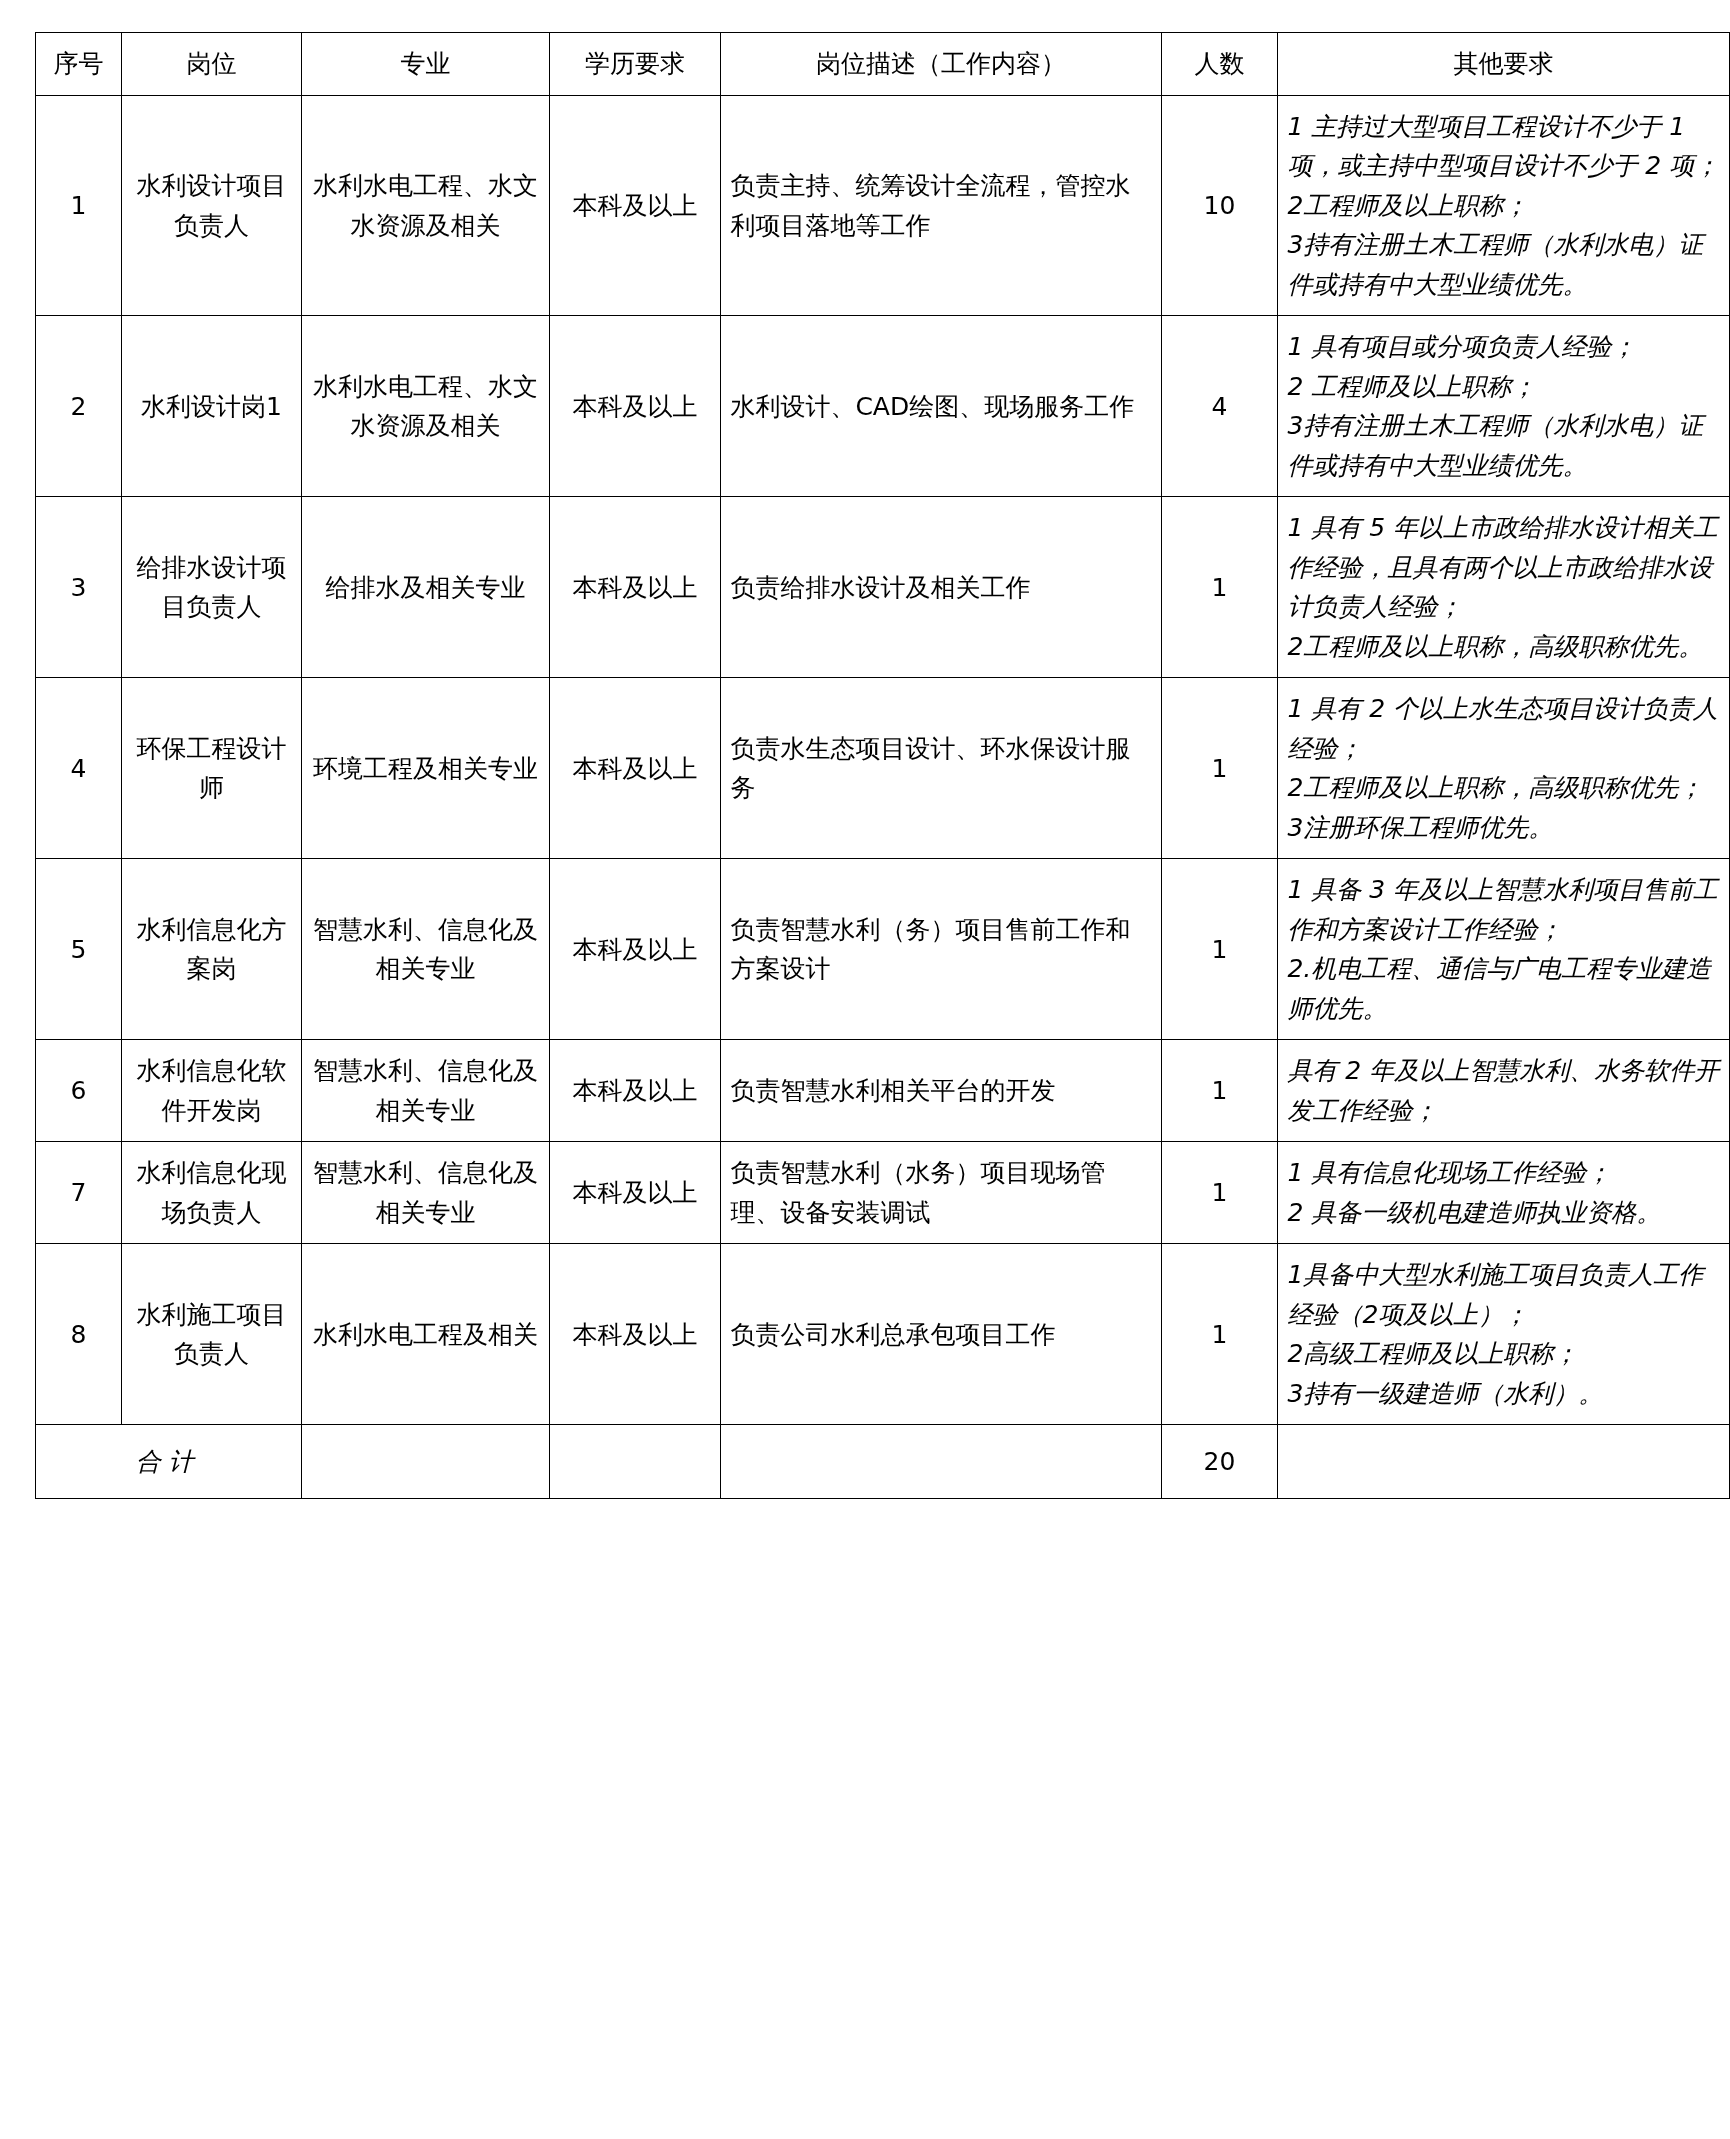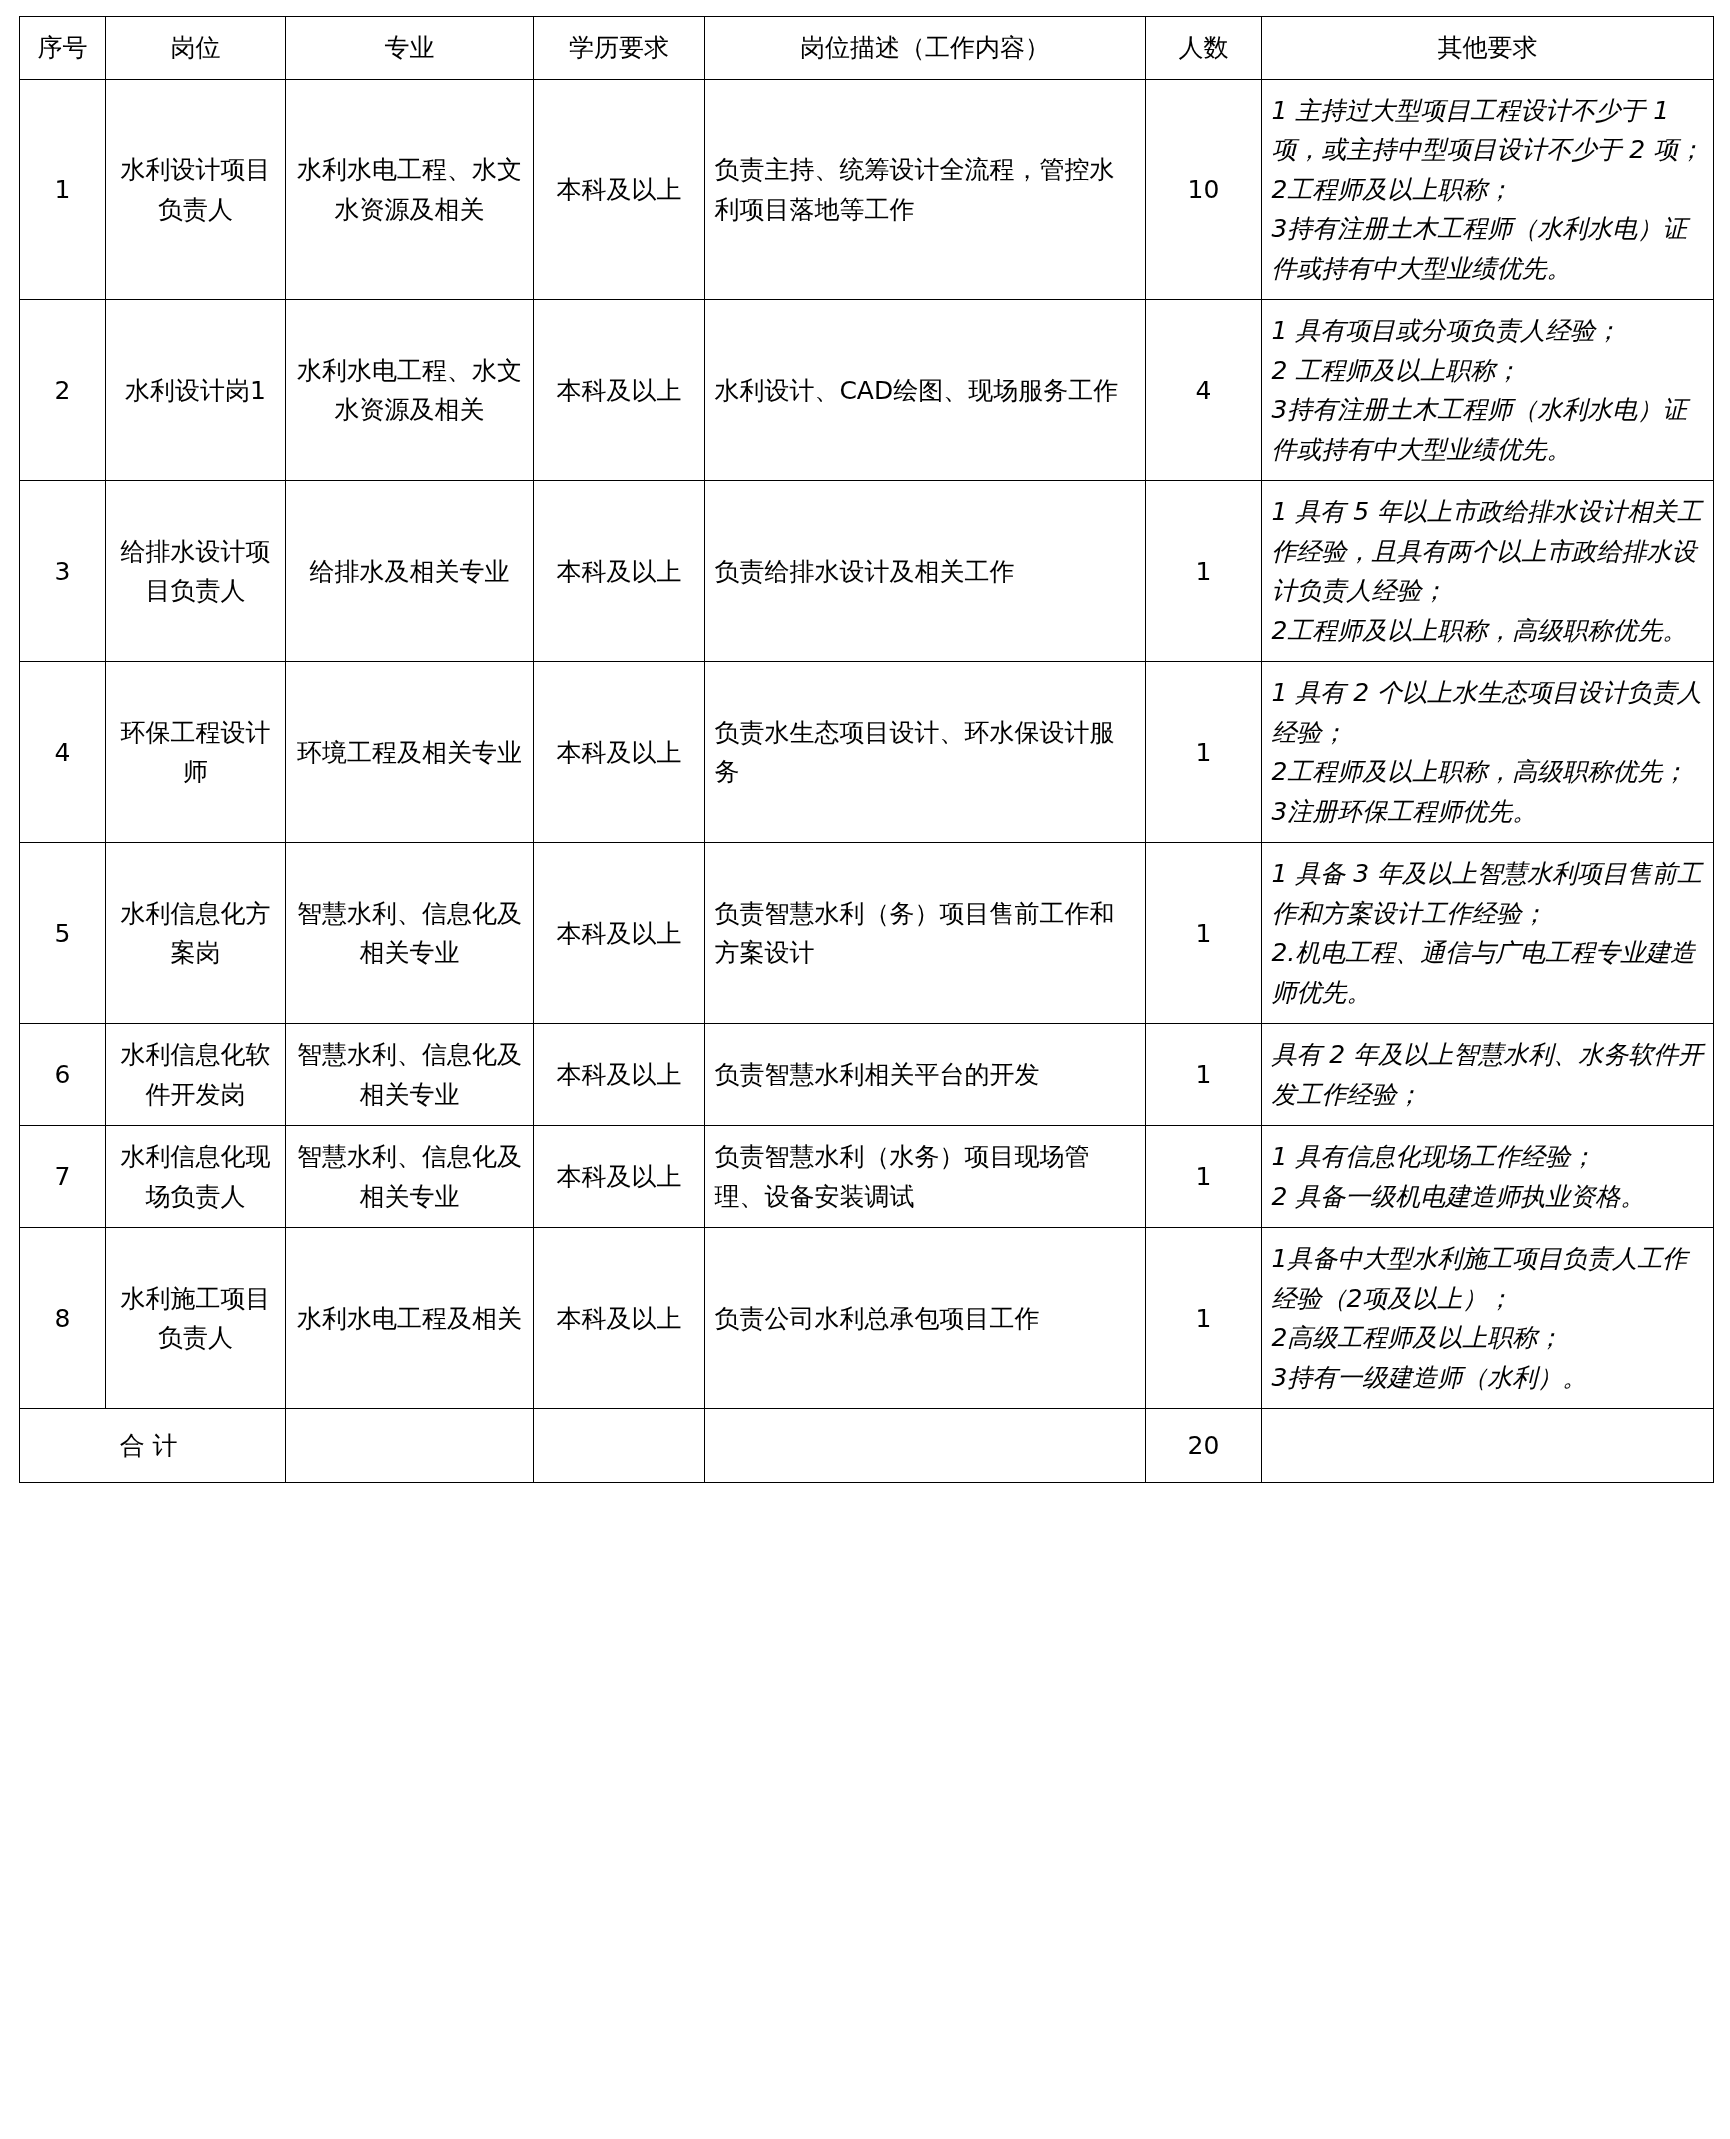--- a/index.html
+++ b/index.html
@@ -7,21 +7,21 @@
     padding: 0;
     background: #ffffff;
   }
   body {
     font-family: "DejaVu Sans", "Liberation Sans", sans-serif;
     color: #000000;
   }
   .page {
     width: 1730px;
     background: #ffffff;
-    padding: 0;
+    padding: 16px;
     box-sizing: border-box;
   }
   table.job-table {
     border-collapse: collapse;
     table-layout: fixed;
     margin: 16.3px 19px 0 19px;
     width: 1693px;
     background: #fff;
   }
   table.job-table td, table.job-table th {
@@ -76,20 +76,21 @@
     line-height: 1.6;
   }
   .total-label {
     text-align: center;
     font-size: 26px;
     letter-spacing: 7.7px;
     padding-left: 7.7px;
   }
   .blank {
     height: 51px;
+    font-style: italic;
   }
   .ws-pre {
     white-space: pre-line;
     font-style: italic;
   }
 </style>
 </head>
 <body>
 
 <div class="page">

